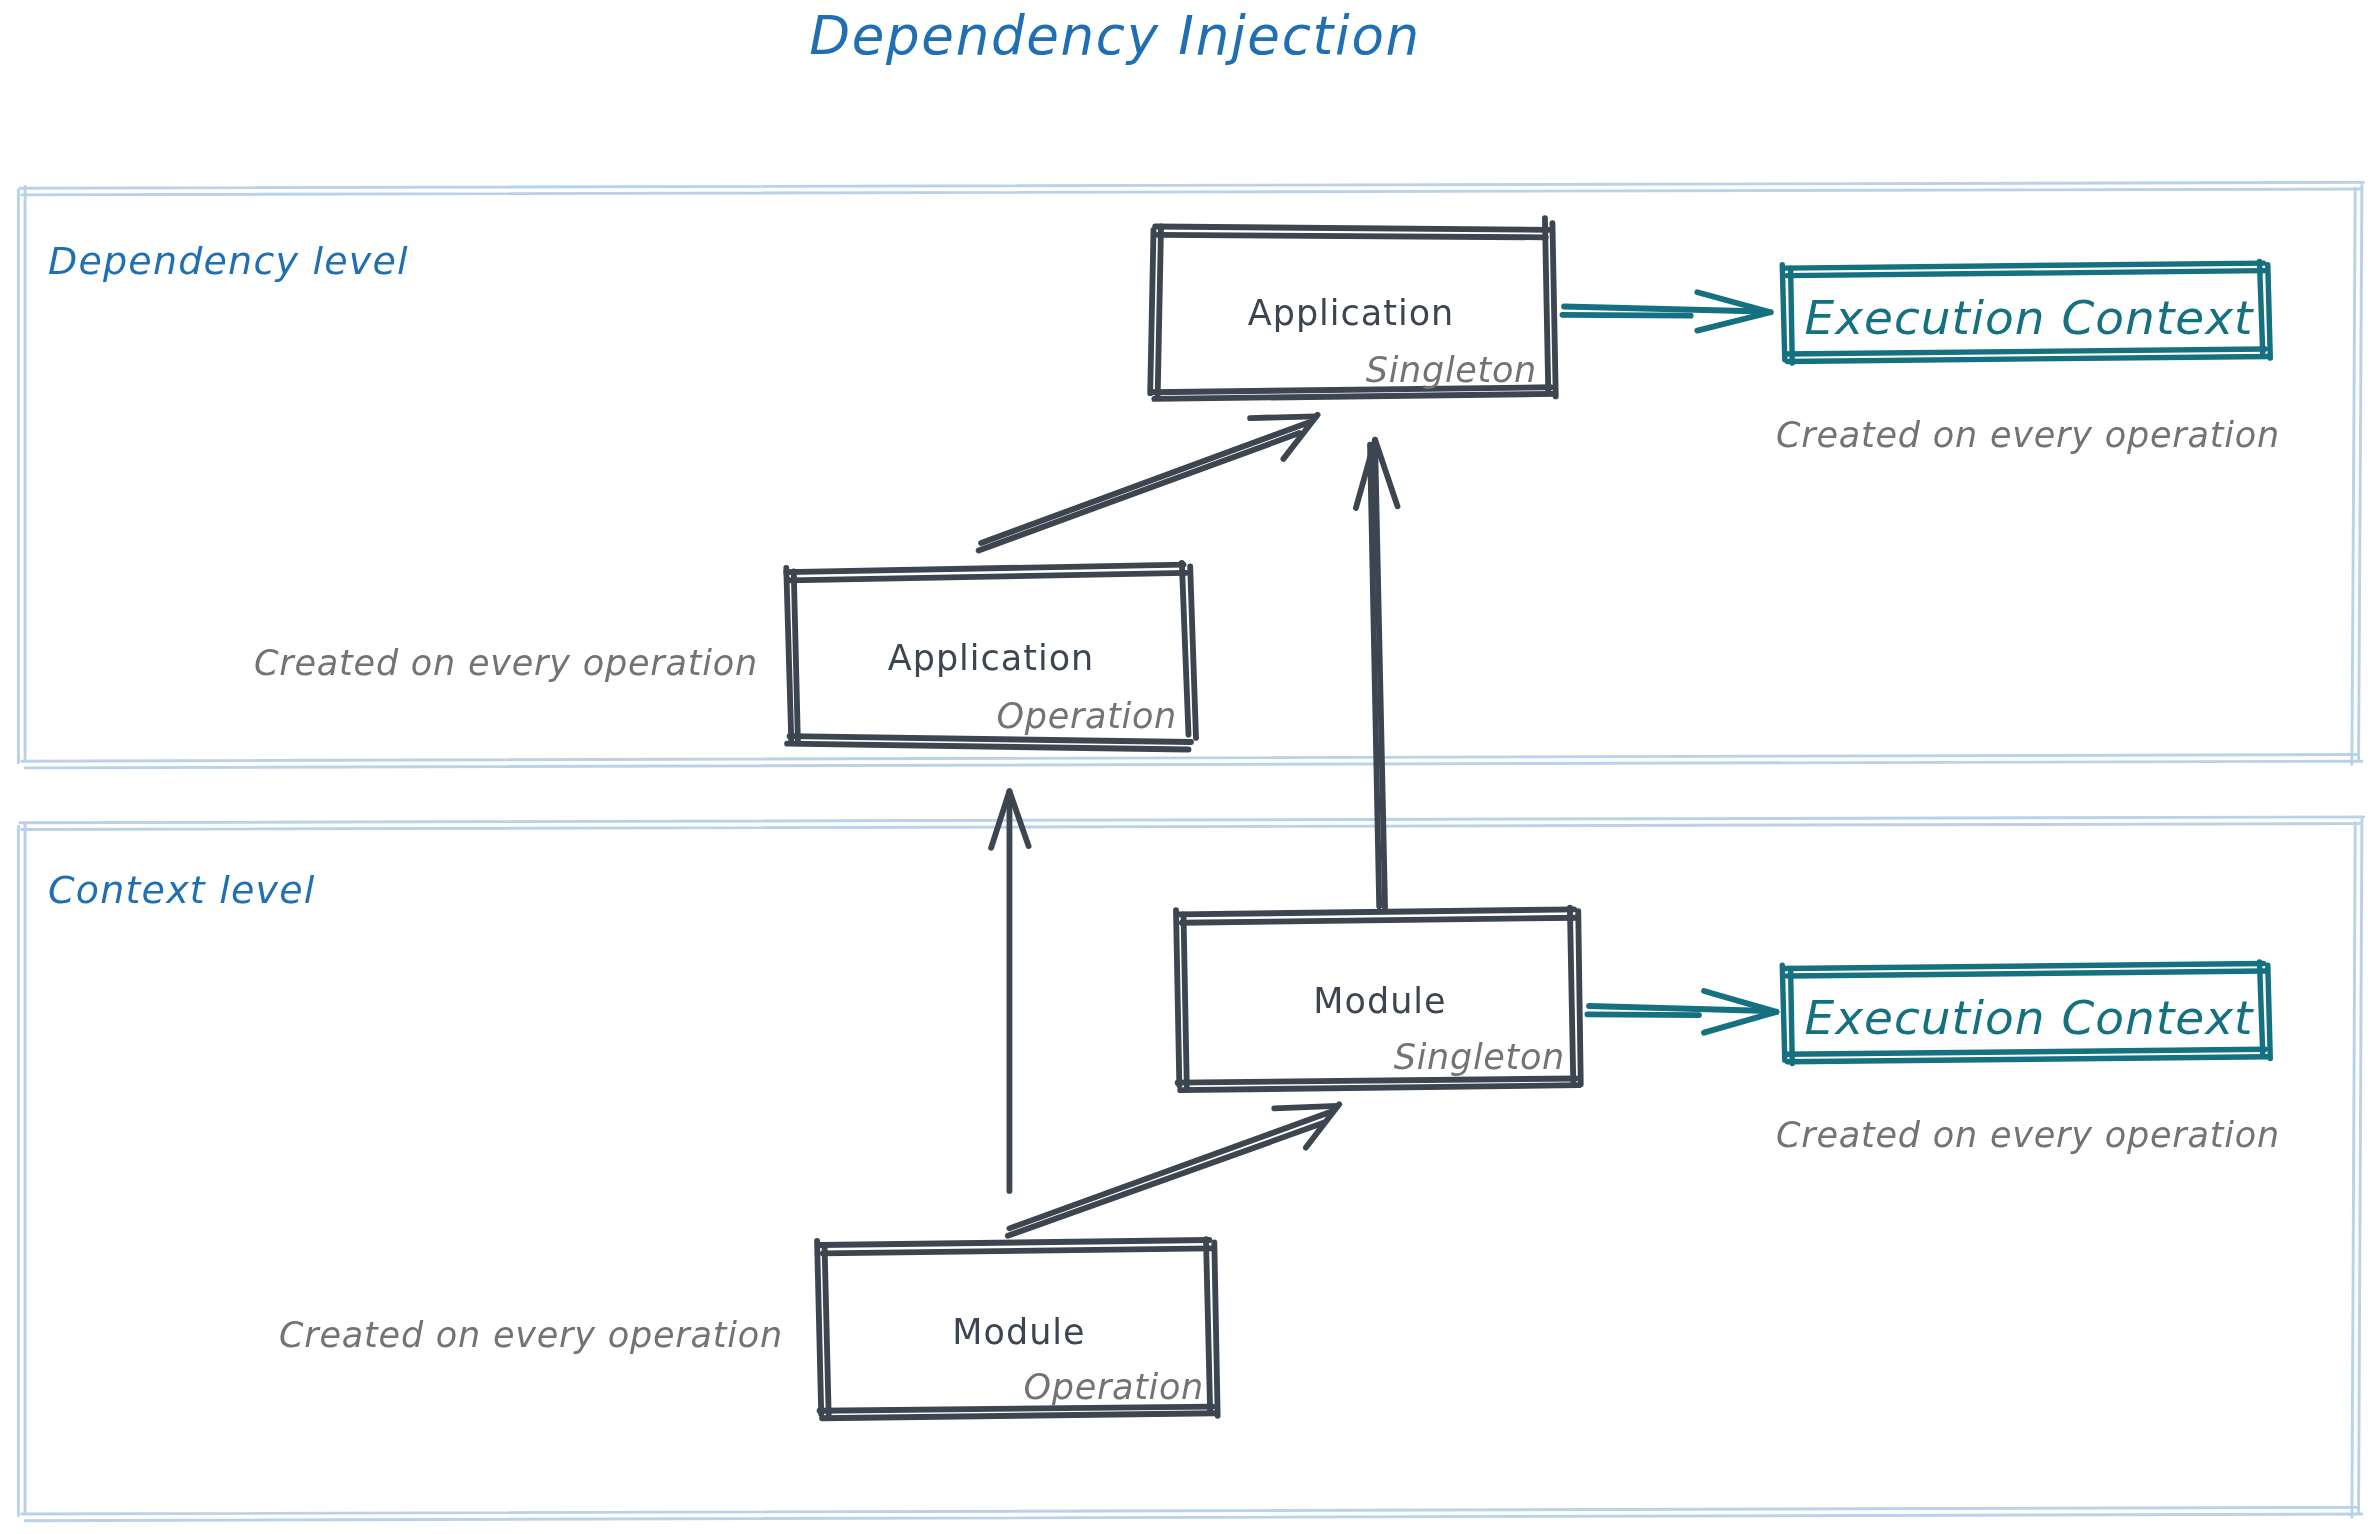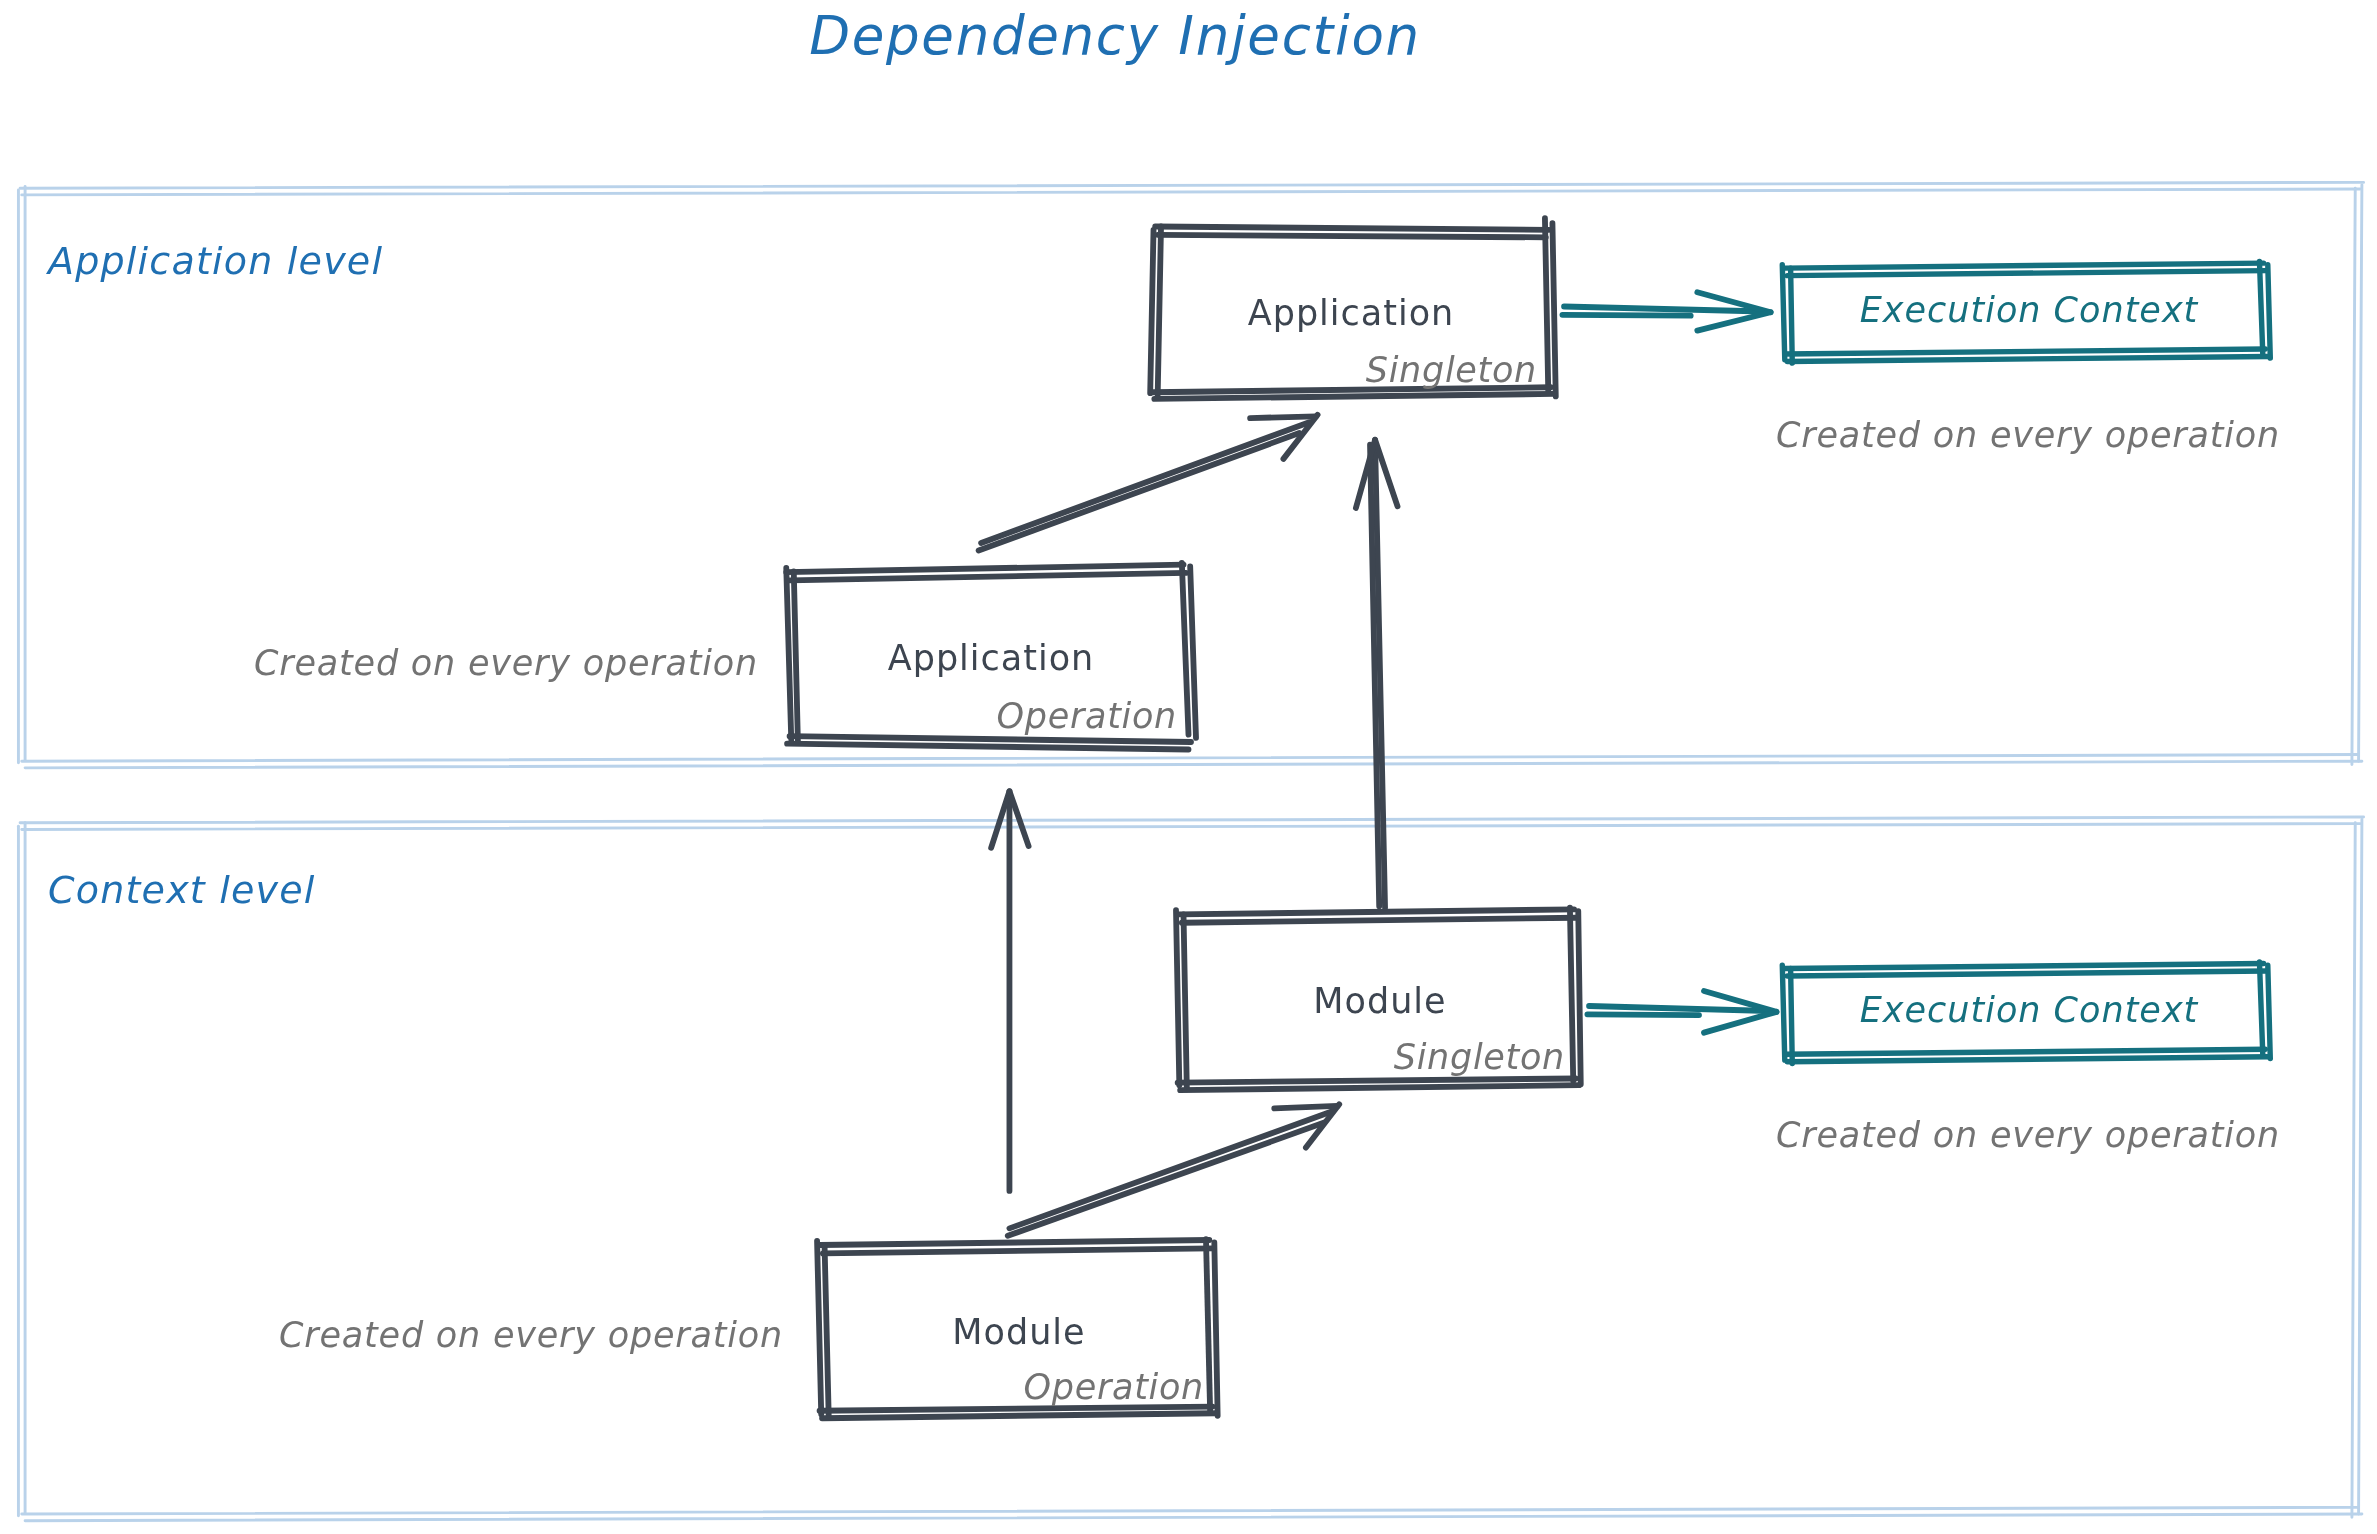--- a/index.html
+++ b/index.html
@@ -58,21 +58,21 @@
     letter-spacing: 1px;
   }
   .box-scope {
     color: #737373;
     font-size: 35px;
     font-style: italic;
     letter-spacing: 0.7px;
   }
   .ec-title {
     color: #15707f;
-    font-size: 35px;
+    font-size: 47px;
     font-style: italic;
     letter-spacing: 1px;
   }
   .caption {
     color: #737373;
     font-size: 35px;
     font-style: italic;
     letter-spacing: 0.8px;
   }
   .center { transform: translateX(-50%); }
@@ -211,21 +211,21 @@
 
     <g stroke="#3d4550" stroke-width="7" fill="none" stroke-linecap="round">
       <path d="M 1212,1430 L 1212,952"></path>
       <path d="M 1212,950 L 1190,1018"></path>
       <path d="M 1212,950 L 1235,1016"></path>
     </g>
   </svg>
 
   <div class="txt title center" style="left:1115px; top:5px;">Dependency Injection</div>
 
-  <div class="txt zone-label" style="left:48px; top:239px;">Application level</div>
+  <div class="txt zone-label" style="left:48px; top:239px;">Dependency level</div>
   <div class="txt zone-label" style="left:48px; top:868px;">Context level</div>
 
   <div style="position:absolute; left:1150px; top:218px; width:408px; height:182px;">
     <div class="txt box-title center" style="left:201px; top:75px;">Application</div>
     <div class="txt box-scope rightal" style="left:387px; top:132px;">Singleton</div>
   </div>
 
   <div style="position:absolute; left:786px; top:563px; width:412px; height:188px;">
     <div class="txt box-title center" style="left:205px; top:75px;">Application</div>
     <div class="txt box-scope rightal" style="left:391px; top:133px;">Operation</div>

